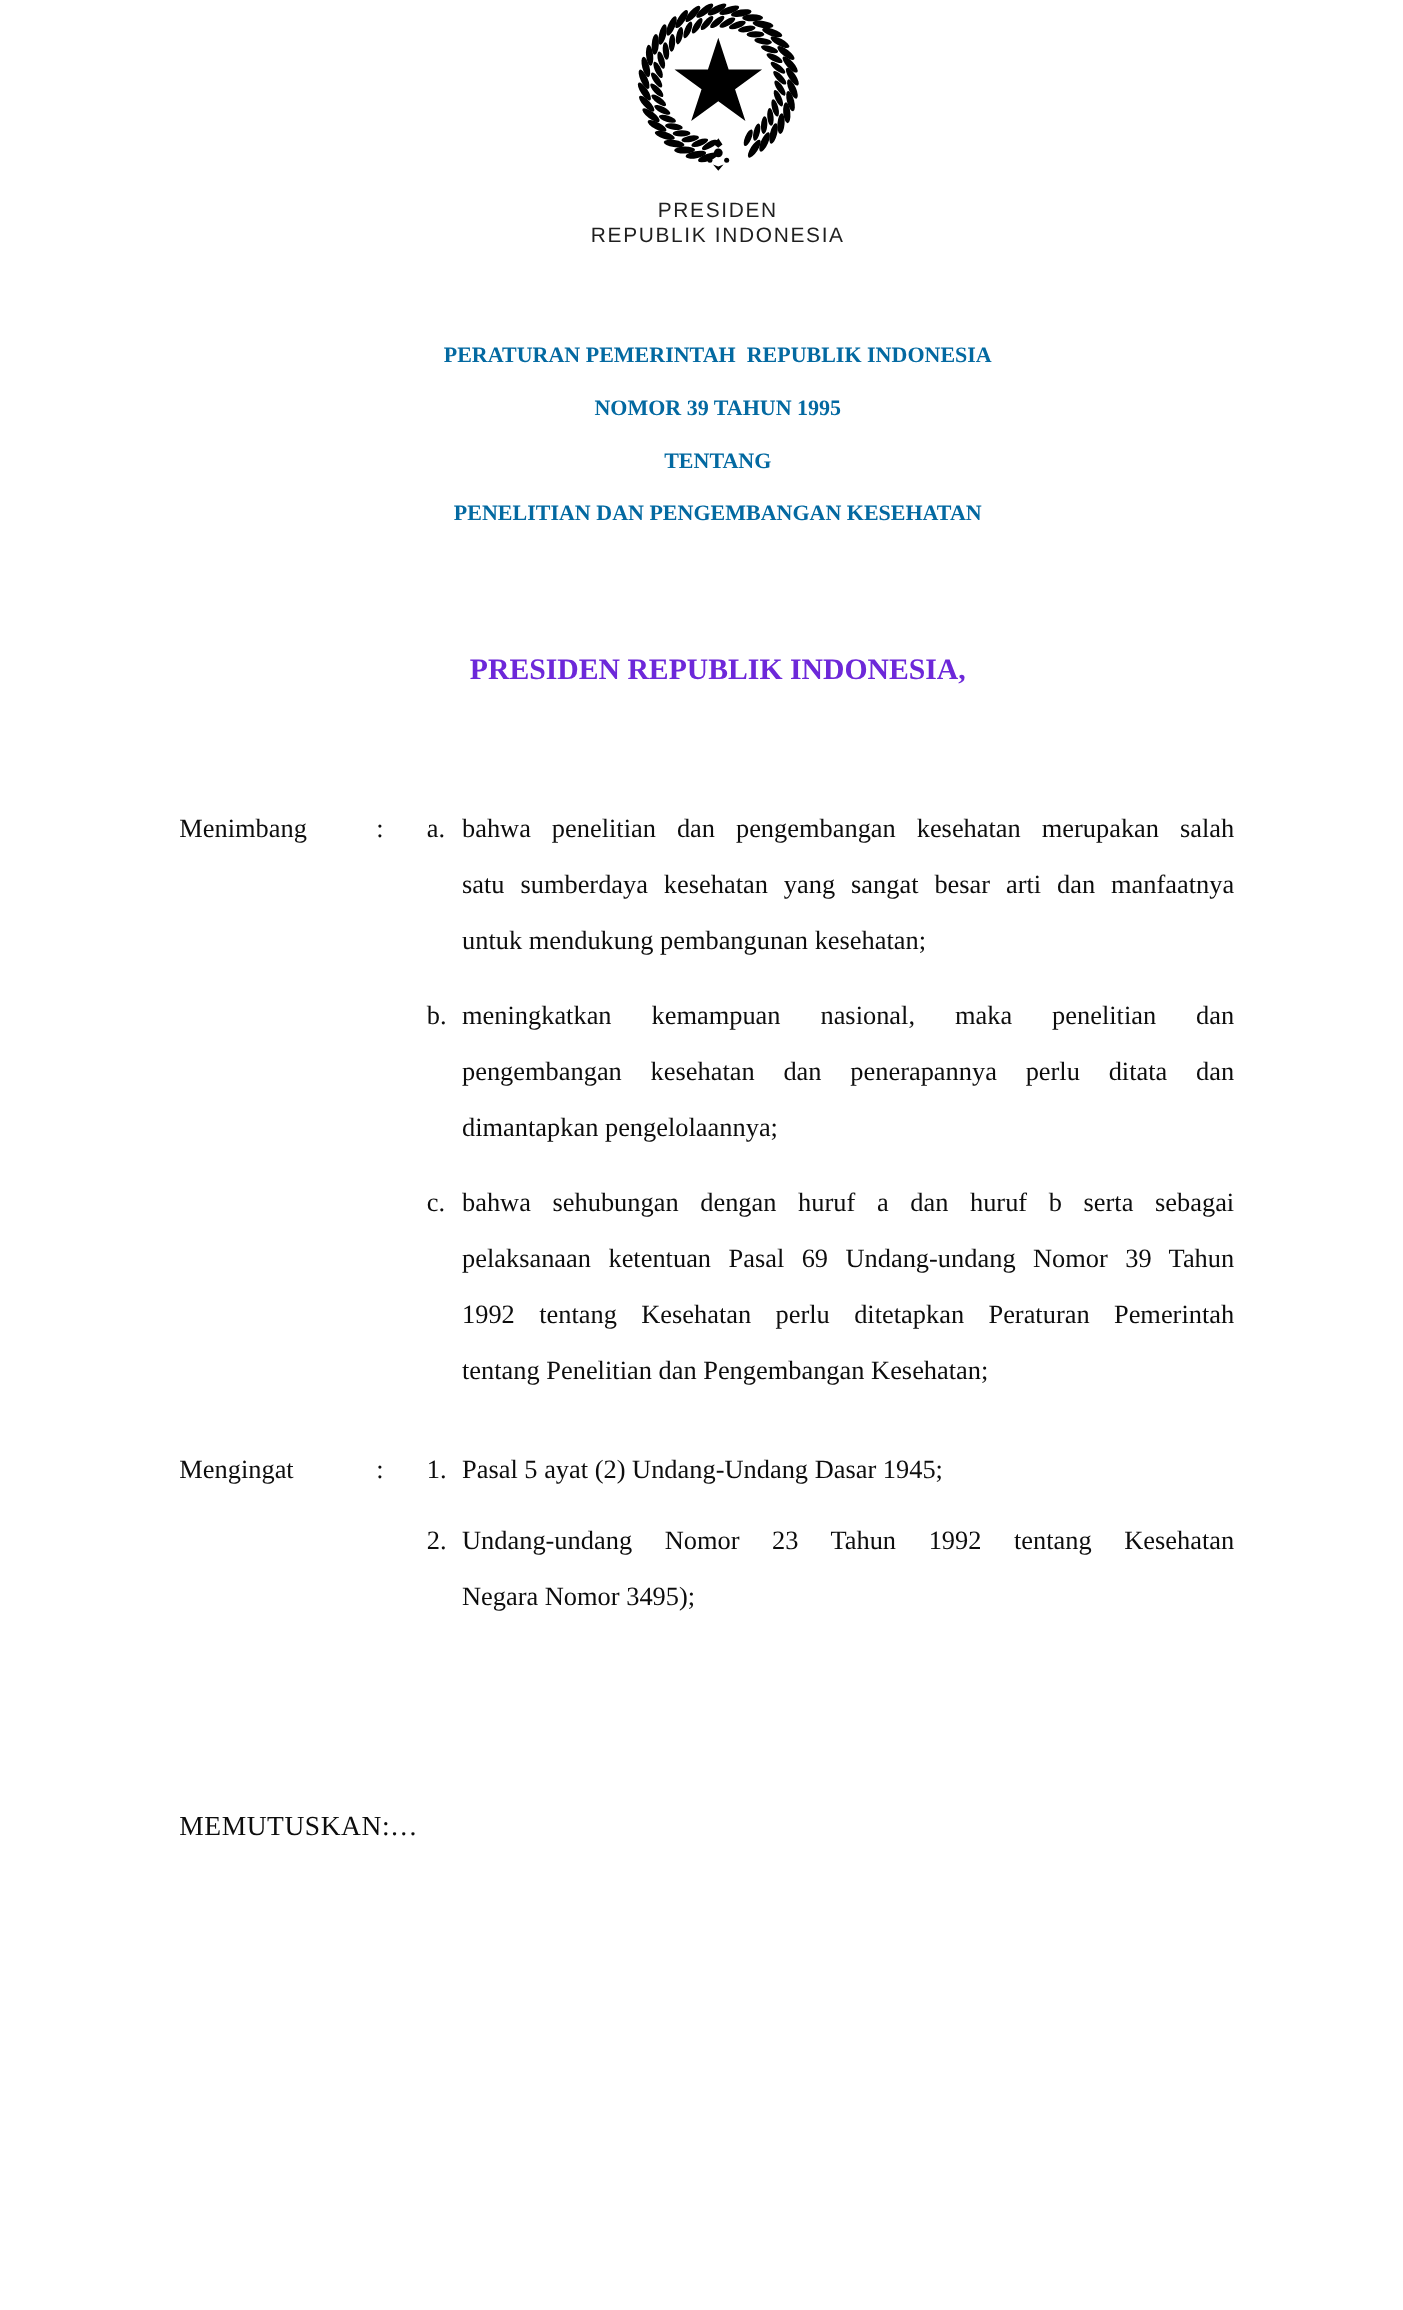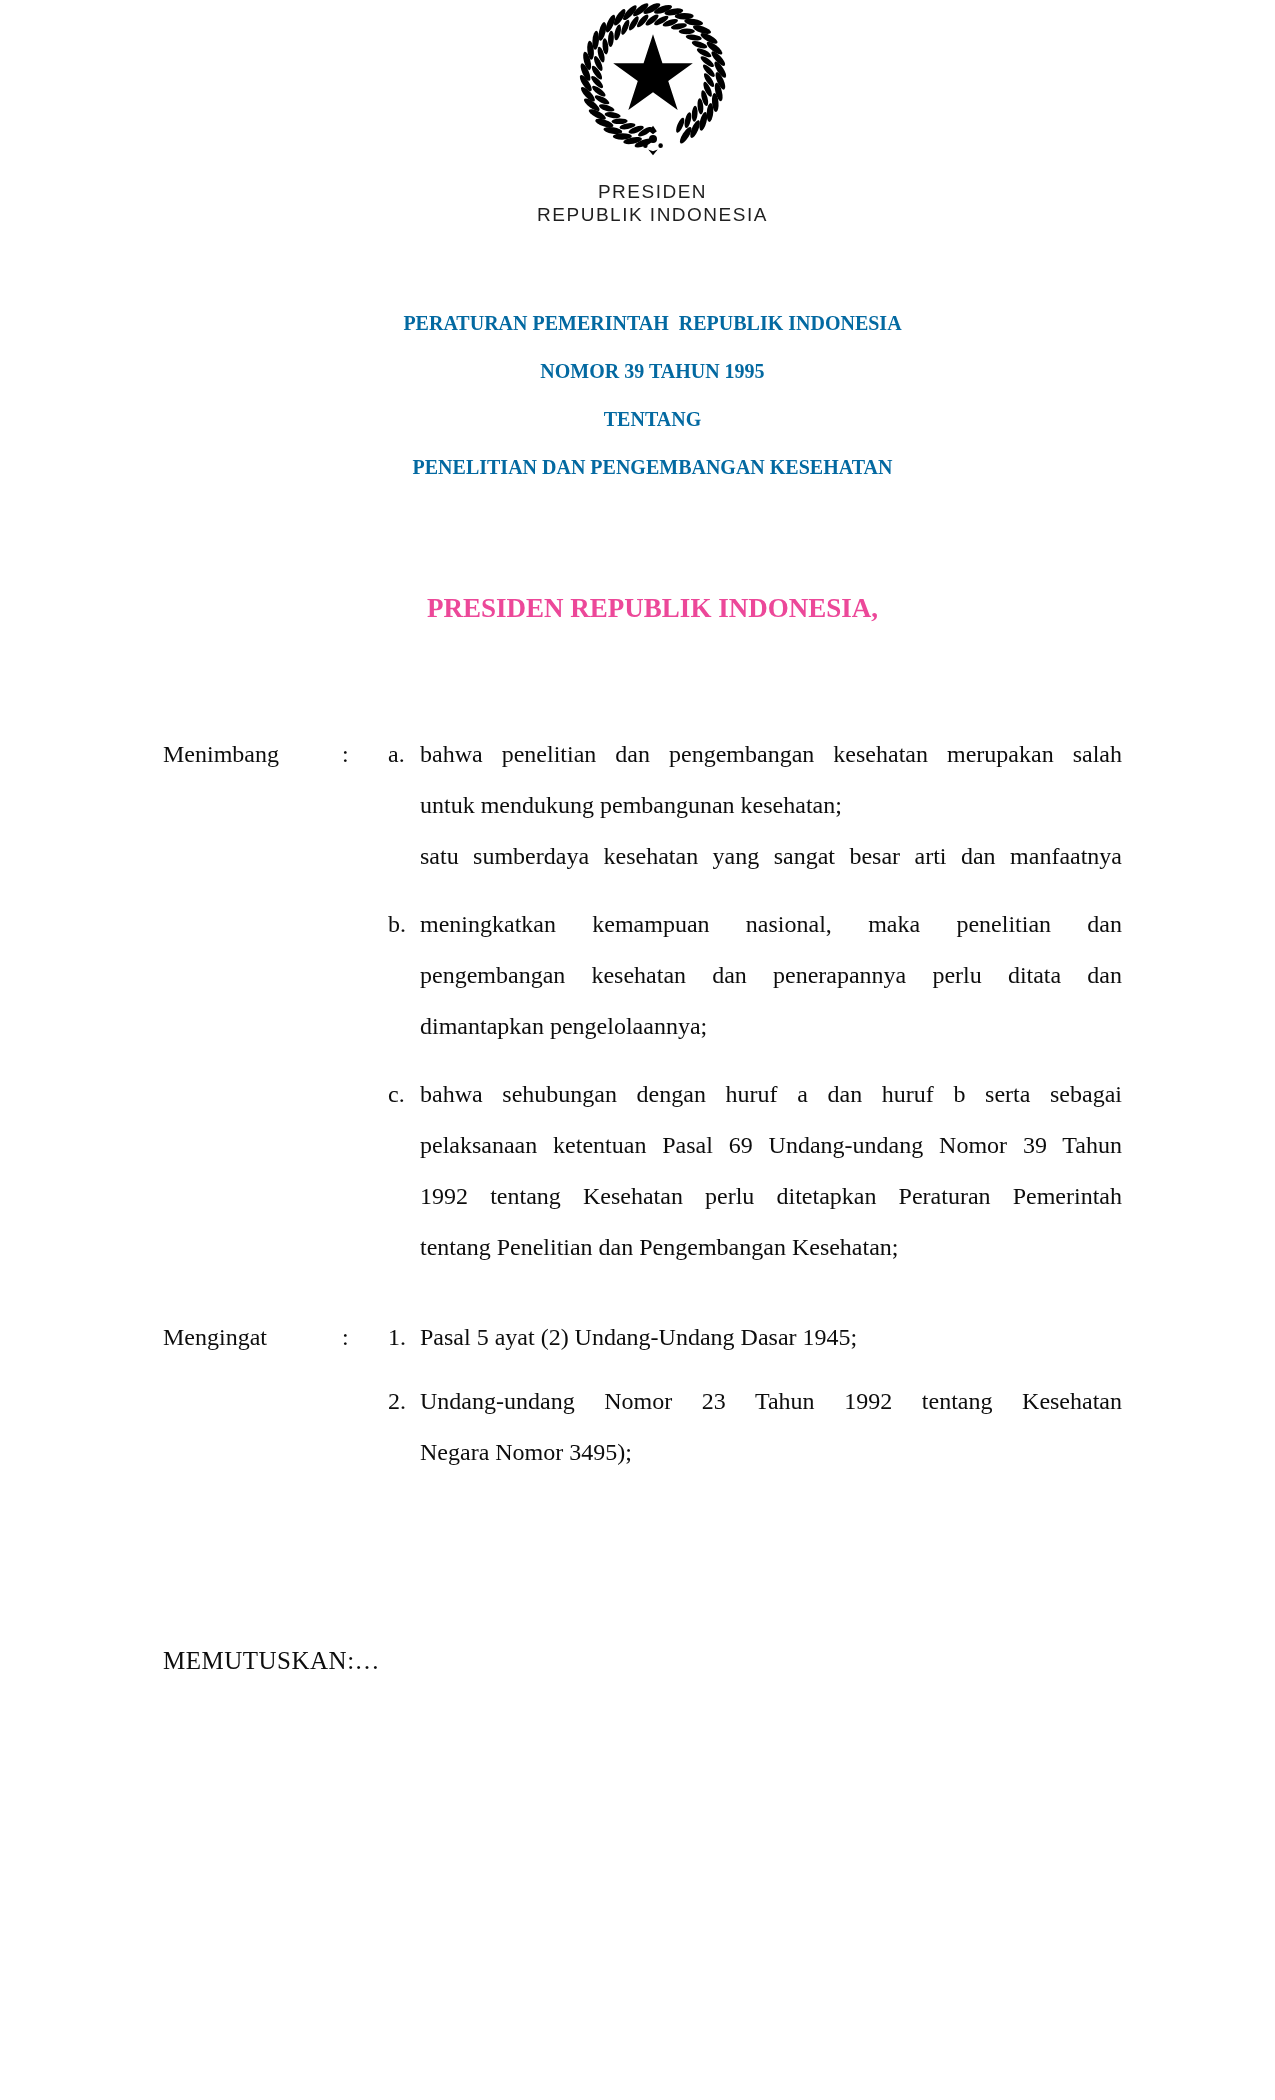--- a/index.html
+++ b/index.html
@@ -19,21 +19,21 @@
     margin-top: 22px;
     font-family: "Liberation Sans", sans-serif;
     font-size: 19px; line-height: 23px;
     letter-spacing: 1.5px; color: #1f1f1f;
   }
 
   
   .title-block { margin-top: 73px; font-weight: bold; font-size: 20px; color: #0369a1; transform: translateX(10px); }
   .title-block .jline { line-height: 48px; text-align: center; white-space: pre-wrap; }
 
-  .opening { margin-top: 93px; font-weight: bold; font-size: 27px; line-height: 48px; text-align: center; transform: translateX(10px); color: #ec4899; }
+  .opening { margin-top: 93px; font-weight: bold; font-size: 27px; line-height: 48px; text-align: center; transform: translateX(10px); color: #6d28d9; }
 
   
   .clause { display: grid; grid-template-columns: 164px 31px 1fr; font-size: 24px; gap: 15px; }
   .clause.menimbang { margin-top: 97px; }
   .clause.mengingat { margin-top: 39px; }
   .clause-label, .clause-colon { line-height: 51px; }
   .clause .item { display: grid; grid-template-columns: 32px 1fr; }
   .clause.menimbang .item + .item { margin-top: 17px; }
   .clause.mengingat .item + .item { margin-top: 13px; }
   .item .marker { line-height: 51px; }
@@ -148,22 +148,22 @@
   <div class="opening">PRESIDEN REPUBLIK INDONESIA,</div>
 
   <section class="clause menimbang">
     <div class="clause-label">Menimbang</div>
     <div class="clause-colon">:</div>
     <div class="clause-items">
         <div class="item">
           <div class="marker">a.</div>
           <div class="body justify-lines">
             <div class="jline">bahwa penelitian dan pengembangan kesehatan merupakan salah</div>
+            <div class="jline">satu sumberdaya kesehatan yang sangat besar arti dan manfaatnya</div>
             <div class="jline last">untuk mendukung pembangunan kesehatan;</div>
-            <div class="jline">satu sumberdaya kesehatan yang sangat besar arti dan manfaatnya</div>
           </div>
         </div>
         <div class="item">
           <div class="marker">b.</div>
           <div class="body justify-lines">
             <div class="jline">meningkatkan kemampuan nasional, maka penelitian dan</div>
             <div class="jline">pengembangan kesehatan dan penerapannya perlu ditata dan</div>
             <div class="jline last">dimantapkan pengelolaannya;</div>
           </div>
         </div>

